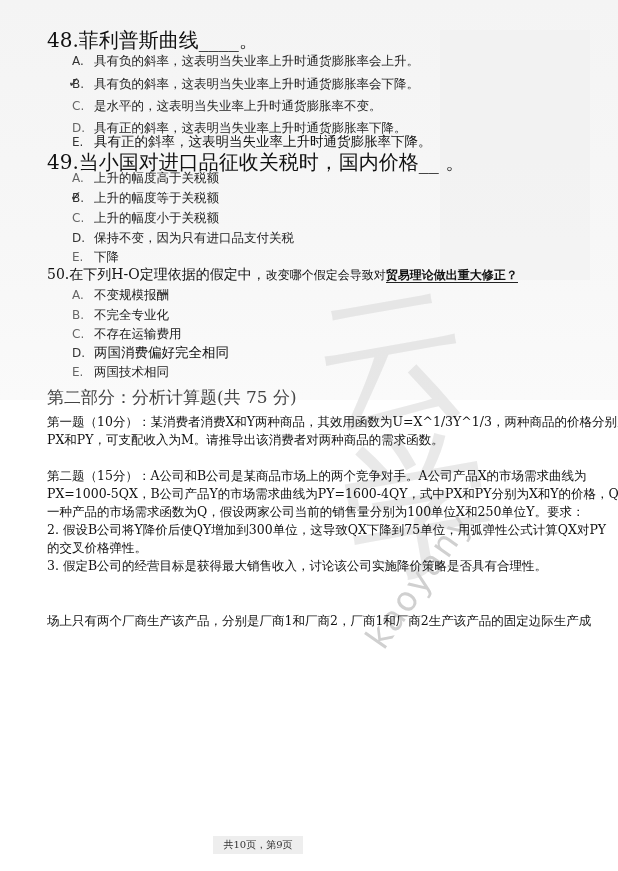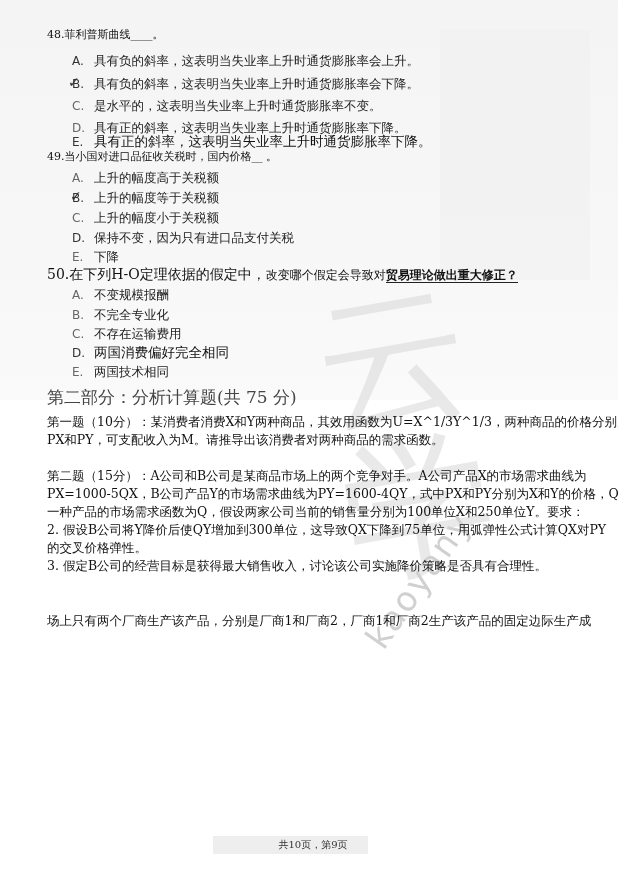--- a/index.html
+++ b/index.html
@@ -16,34 +16,34 @@
     background: #f0f0f0; opacity: 0.6;
   }
   .watermark {
     position: absolute; color: #d8d8d8; font-family: "DejaVu Sans", sans-serif;
     pointer-events: none; user-select: none;
   }
   .wm-big { left: 330px; top: 270px; font-size: 150px; transform: rotate(-10deg); opacity: 0.55; line-height: 1; }
   .wm-small { left: 340px; top: 560px; font-size: 34px; transform: rotate(-55deg); color: #d0d0d0; letter-spacing: 2px; }
   .page { position: absolute; left: 0; top: 0; width: 618px; }
 
-  .q-title { position: absolute; left: 47px; font-size: 11px; font-weight: normal; color: #111; white-space: nowrap; }
+  .q-title { position: absolute; left: 47px; font-size: 20px; font-weight: normal; color: #111; white-space: nowrap; }
   .opt { position: absolute; left: 72px; font-size: 12.5px; color: #222; white-space: nowrap; }
   .opt .letter { display: inline-block; width: 22px; font-family: "DejaVu Sans", sans-serif; font-size: 12px; color: #333; }
   .opt.bold { font-size: 13.5px; color: #111; }
   .opt.faded .letter { color: #666; }
   .check { position: absolute; color: #333; font-family: "DejaVu Sans", sans-serif; font-size: 14px; }
 
   .section-title { position: absolute; left: 47px; top: 386px; font-size: 17px; color: #444; white-space: nowrap; }
   .para { position: absolute; left: 47px; width: 560px; font-size: 12.5px; line-height: 18px; color: #111; }
   .para .line { white-space: nowrap; }
   .underline-hand { border-bottom: 1.5px solid #222; }
 
-  .footer { position: absolute; left: 213px; top: 836px; width: 110px; height: 18px;
-    background: #eeeeee; font-size: 10px; color: #333; text-align: center; line-height: 18px; padding-left: 45px; }
+  .footer { position: absolute; left: 213px; top: 836px; width: 90px; height: 18px;
+    background: #eeeeee; font-size: 10px; color: #333; text-align: center; line-height: 18px; }
 </style>
 </head>
 <body>
 
 <div class="scan-bg"></div>
 <div class="scan-bg-right"></div>
 <div class="watermark wm-big">云学</div>
 <div class="watermark wm-small">kaoyany</div>
 
 <div class="page">

